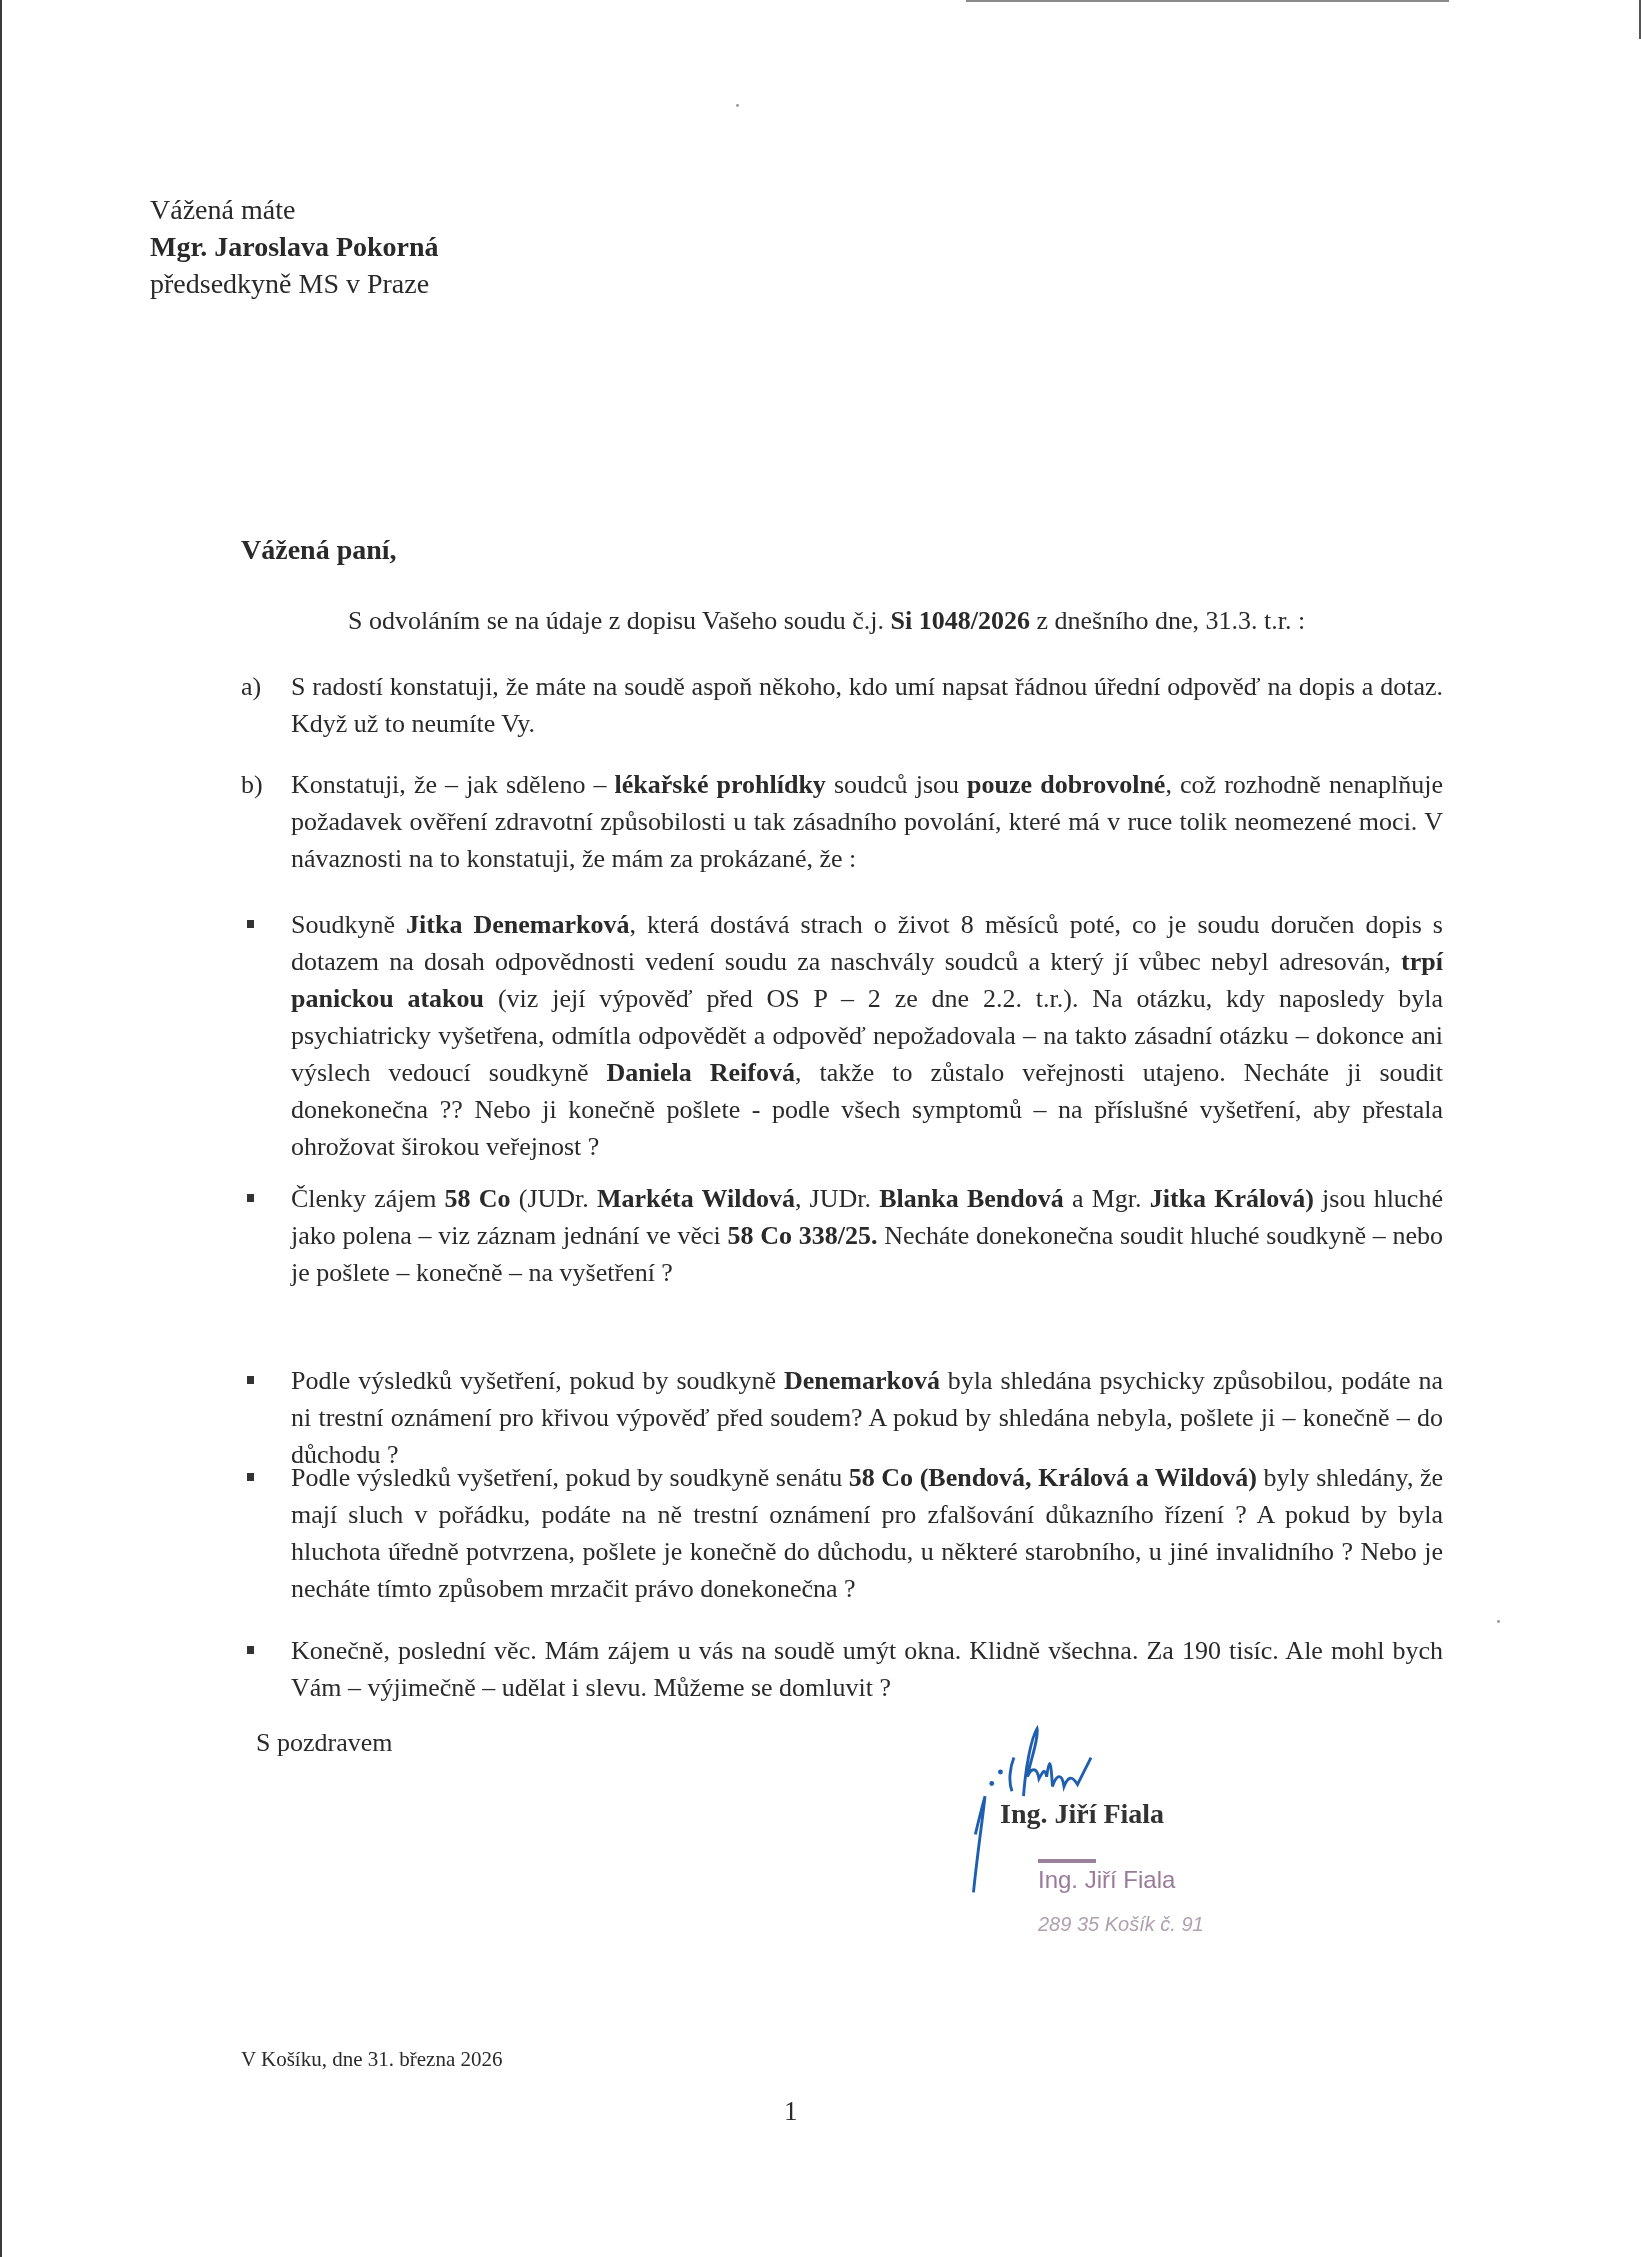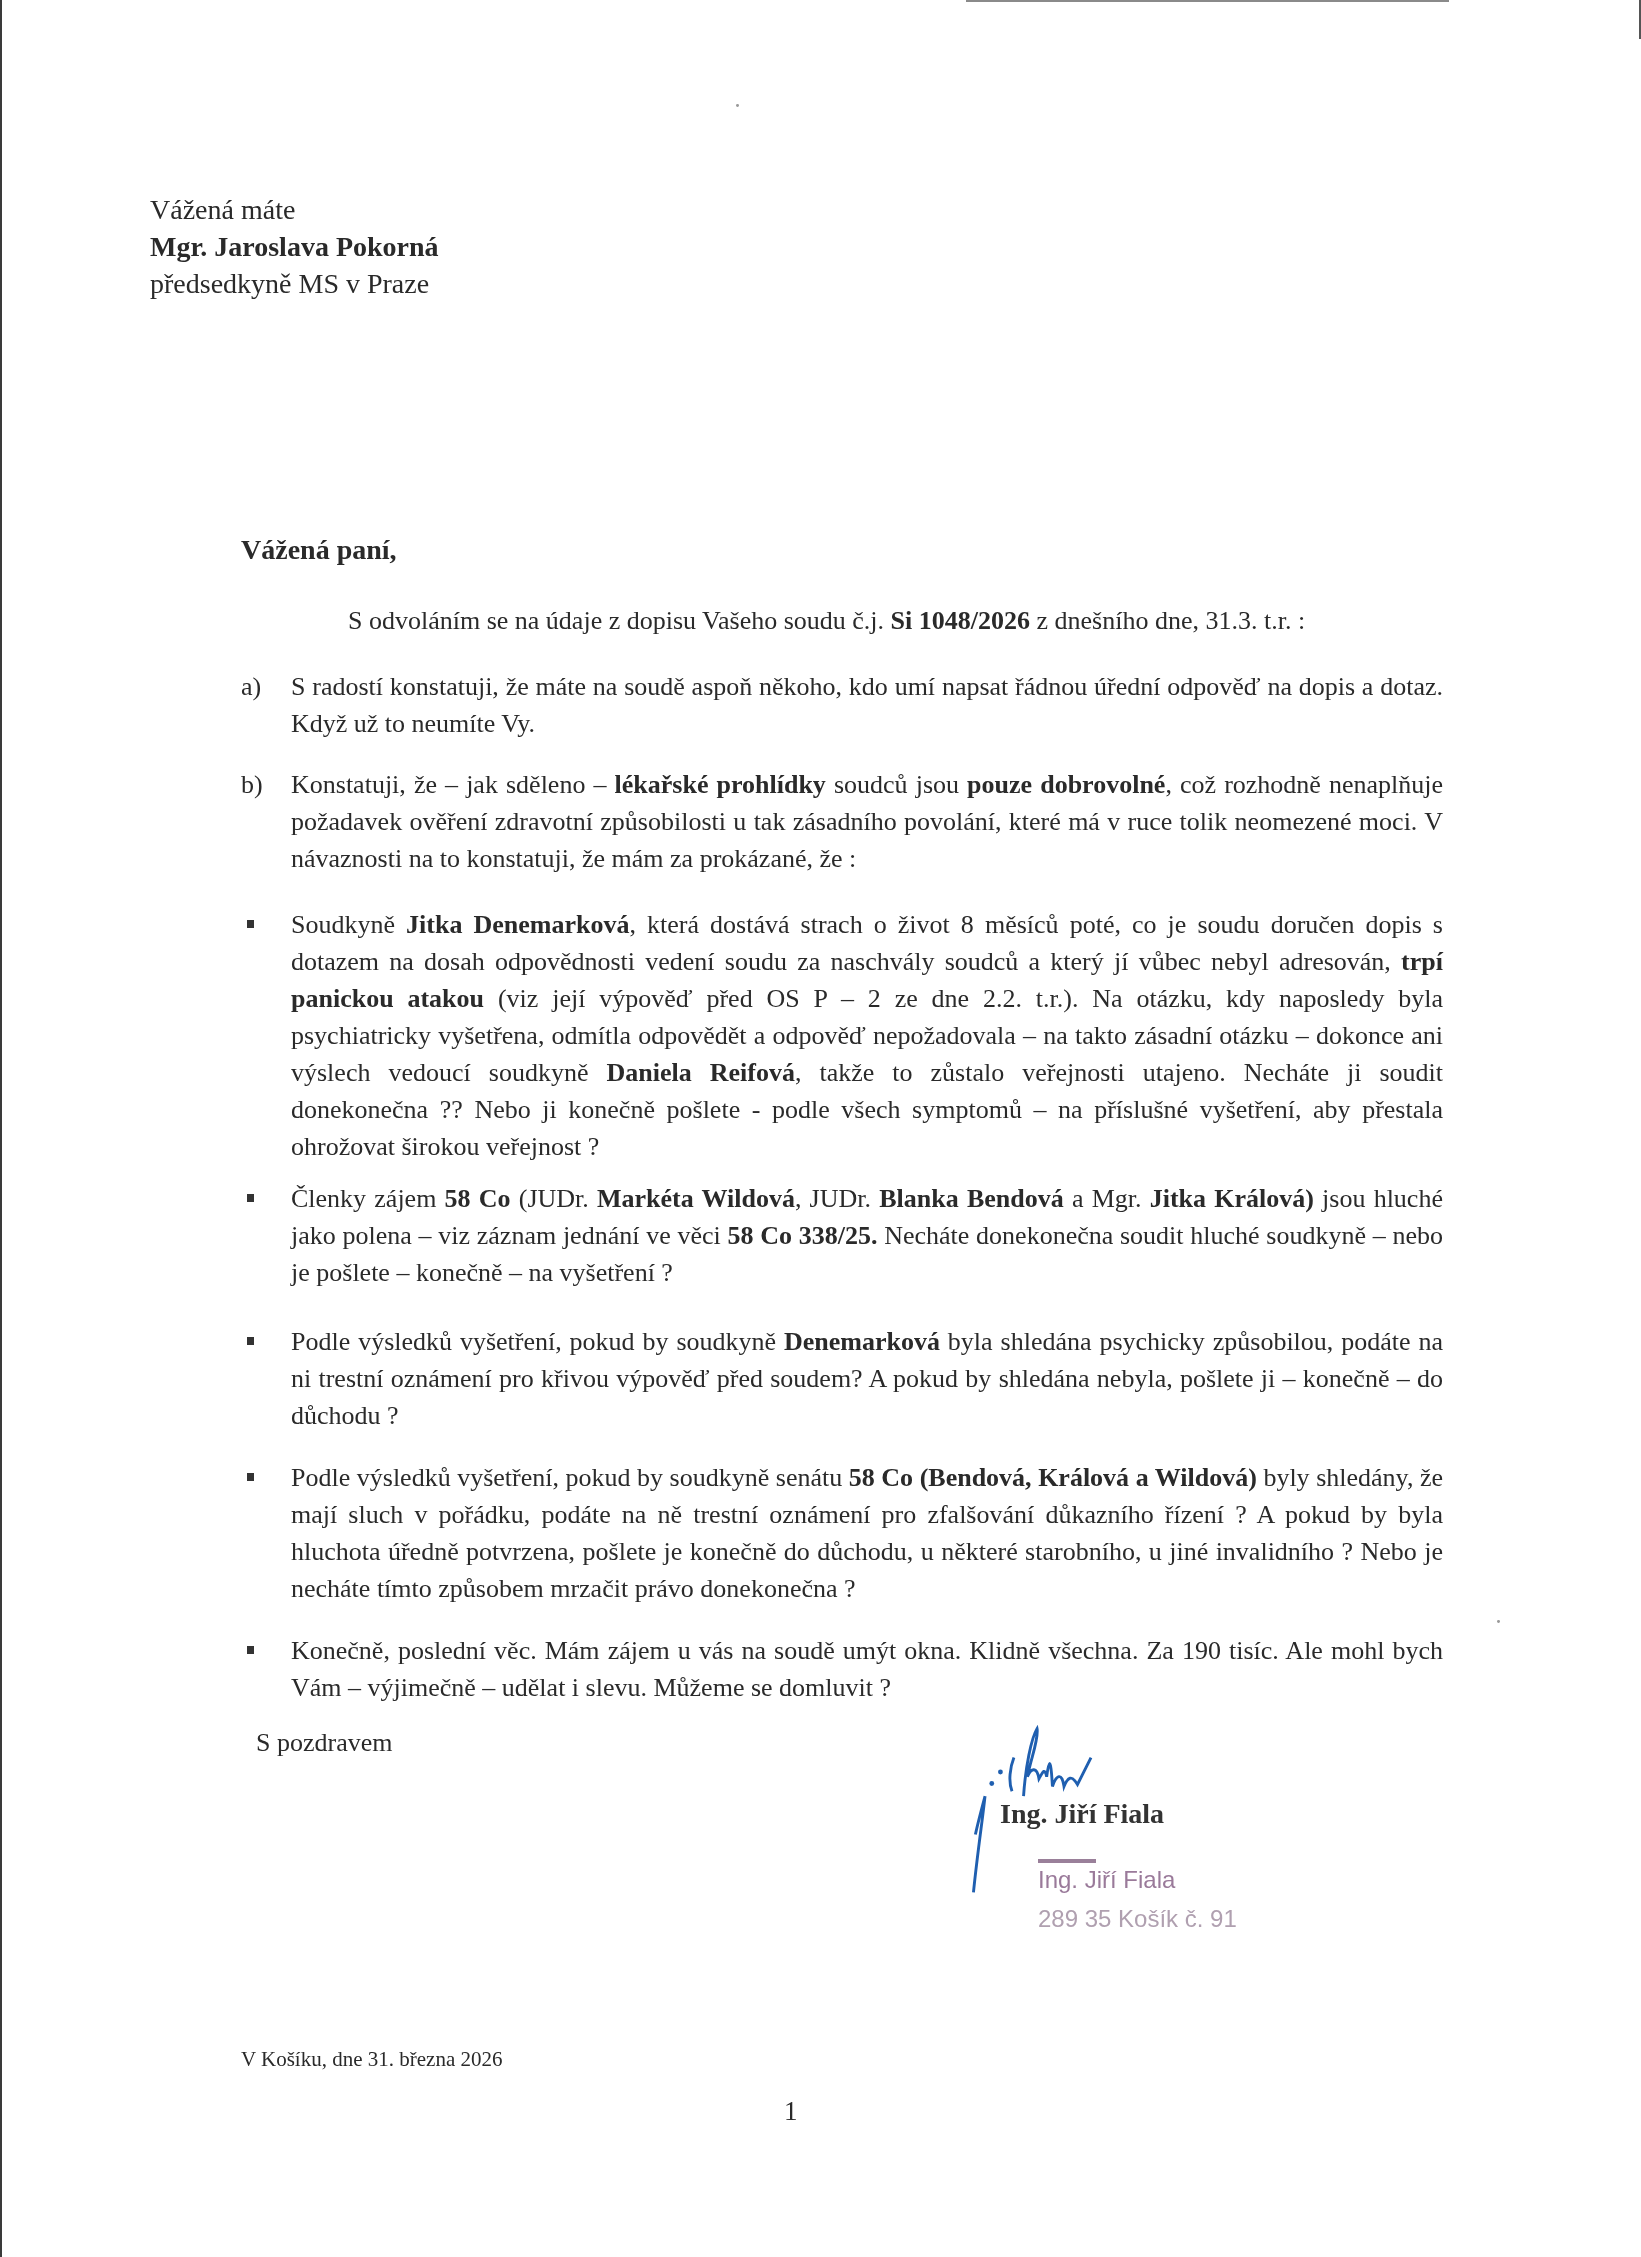--- a/index.html
+++ b/index.html
@@ -26,21 +26,21 @@
 
   b { font-weight: bold; margin-top: 20px; }
 
   .closing { position: absolute; left: 256px; top: 1728px; font-size: 26px; }
 
   .signature-svg { position: absolute; left: 956px; top: 1719px; }
   .signer-name { position: absolute; left: 1000px; top: 1798px; font-size: 28px; font-weight: bold; color: #333; }
   .stamp { position: absolute; left: 1038px; top: 1859px; font-family: "Liberation Sans", "DejaVu Sans", sans-serif; color: #9a7a9a; }
   .stamp .stamp-bar { width: 58px; height: 3.9px; background: #9a809a; margin-bottom: 1.9px; }
   .stamp .stamp-name { font-size: 24px; line-height: 29px; }
-  .stamp .stamp-address { font-size: 24px; line-height: 29px; color: #b0a0b0; margin-top: 10px; }
+  .stamp .stamp-address { font-size: 20px; line-height: 29px; color: #b0a0b0; margin-top: 16px; font-style: italic; }
 
   .place-date { position: absolute; left: 241px; top: 2047px; font-size: 21px; }
   .page-number { position: absolute; left: 784px; top: 2096px; font-size: 27px; }
 
   .speck { position: absolute; width: 2.9px; height: 2.9px; background: #999; border-radius: 50%; }
 </style>
 </head>
 <body>
 
 <div class="page-border-left"></div>
@@ -74,21 +74,21 @@
 <div class="para" style="top:906px;">
   <span class="bullet"></span>
   <div class="text"><span>Soudkyně </span><b>Jitka Denemarková</b><span>, která dostává strach o život 8 měsíců poté, co je soudu doručen dopis s dotazem na dosah odpovědnosti vedení soudu za naschvály soudců a který jí vůbec nebyl adresován, </span><b>trpí panickou atakou</b><span> (viz její výpověď před OS P – 2 ze dne 2.2. t.r.). Na otázku, kdy naposledy byla psychiatricky vyšetřena, odmítla odpovědět a odpověď nepožadovala – na takto zásadní otázku – dokonce ani výslech vedoucí soudkyně </span><b>Daniela Reifová</b><span>, takže to zůstalo veřejnosti utajeno. Necháte ji soudit donekonečna ?? Nebo ji konečně pošlete  - podle všech symptomů – na příslušné vyšetření, aby přestala ohrožovat širokou veřejnost ?</span></div>
 </div>
 
 <div class="para" style="top:1180px;">
   <span class="bullet"></span>
   <div class="text"><span>Členky zájem </span><b>58 Co</b><span> (JUDr. </span><b>Markéta Wildová</b><span>, JUDr. </span><b>Blanka Bendová</b><span> a Mgr. </span><b>Jitka Králová)</b><span> jsou hluché jako polena – viz záznam jednání ve věci </span><b>58 Co 338/25.</b><span> Necháte donekonečna soudit hluché soudkyně – nebo je pošlete – konečně – na vyšetření ?</span></div>
 </div>
 
-<div class="para" style="top:1323px;">
+<div class="para" style="top:1362px;">
   <span class="bullet"></span>
   <div class="text"><span>Podle výsledků vyšetření, pokud by soudkyně </span><b>Denemarková</b><span> byla shledána psychicky způsobilou, podáte na ni trestní oznámení pro křivou výpověď před soudem? A pokud by shledána nebyla, pošlete ji  – konečně – do důchodu ?</span></div>
 </div>
 
 <div class="para" style="top:1459px;">
   <span class="bullet"></span>
   <div class="text"><span>Podle výsledků vyšetření, pokud by soudkyně senátu </span><b>58 Co (Bendová, Králová a Wildová)</b><span> byly shledány, že mají sluch v pořádku, podáte na ně trestní oznámení pro zfalšování důkazního řízení ? A pokud by byla hluchota úředně potvrzena, pošlete je konečně do důchodu, u některé starobního, u jiné invalidního ? Nebo je necháte tímto způsobem mrzačit právo donekonečna ?</span></div>
 </div>
 
 <div class="para" style="top:1632px;">

